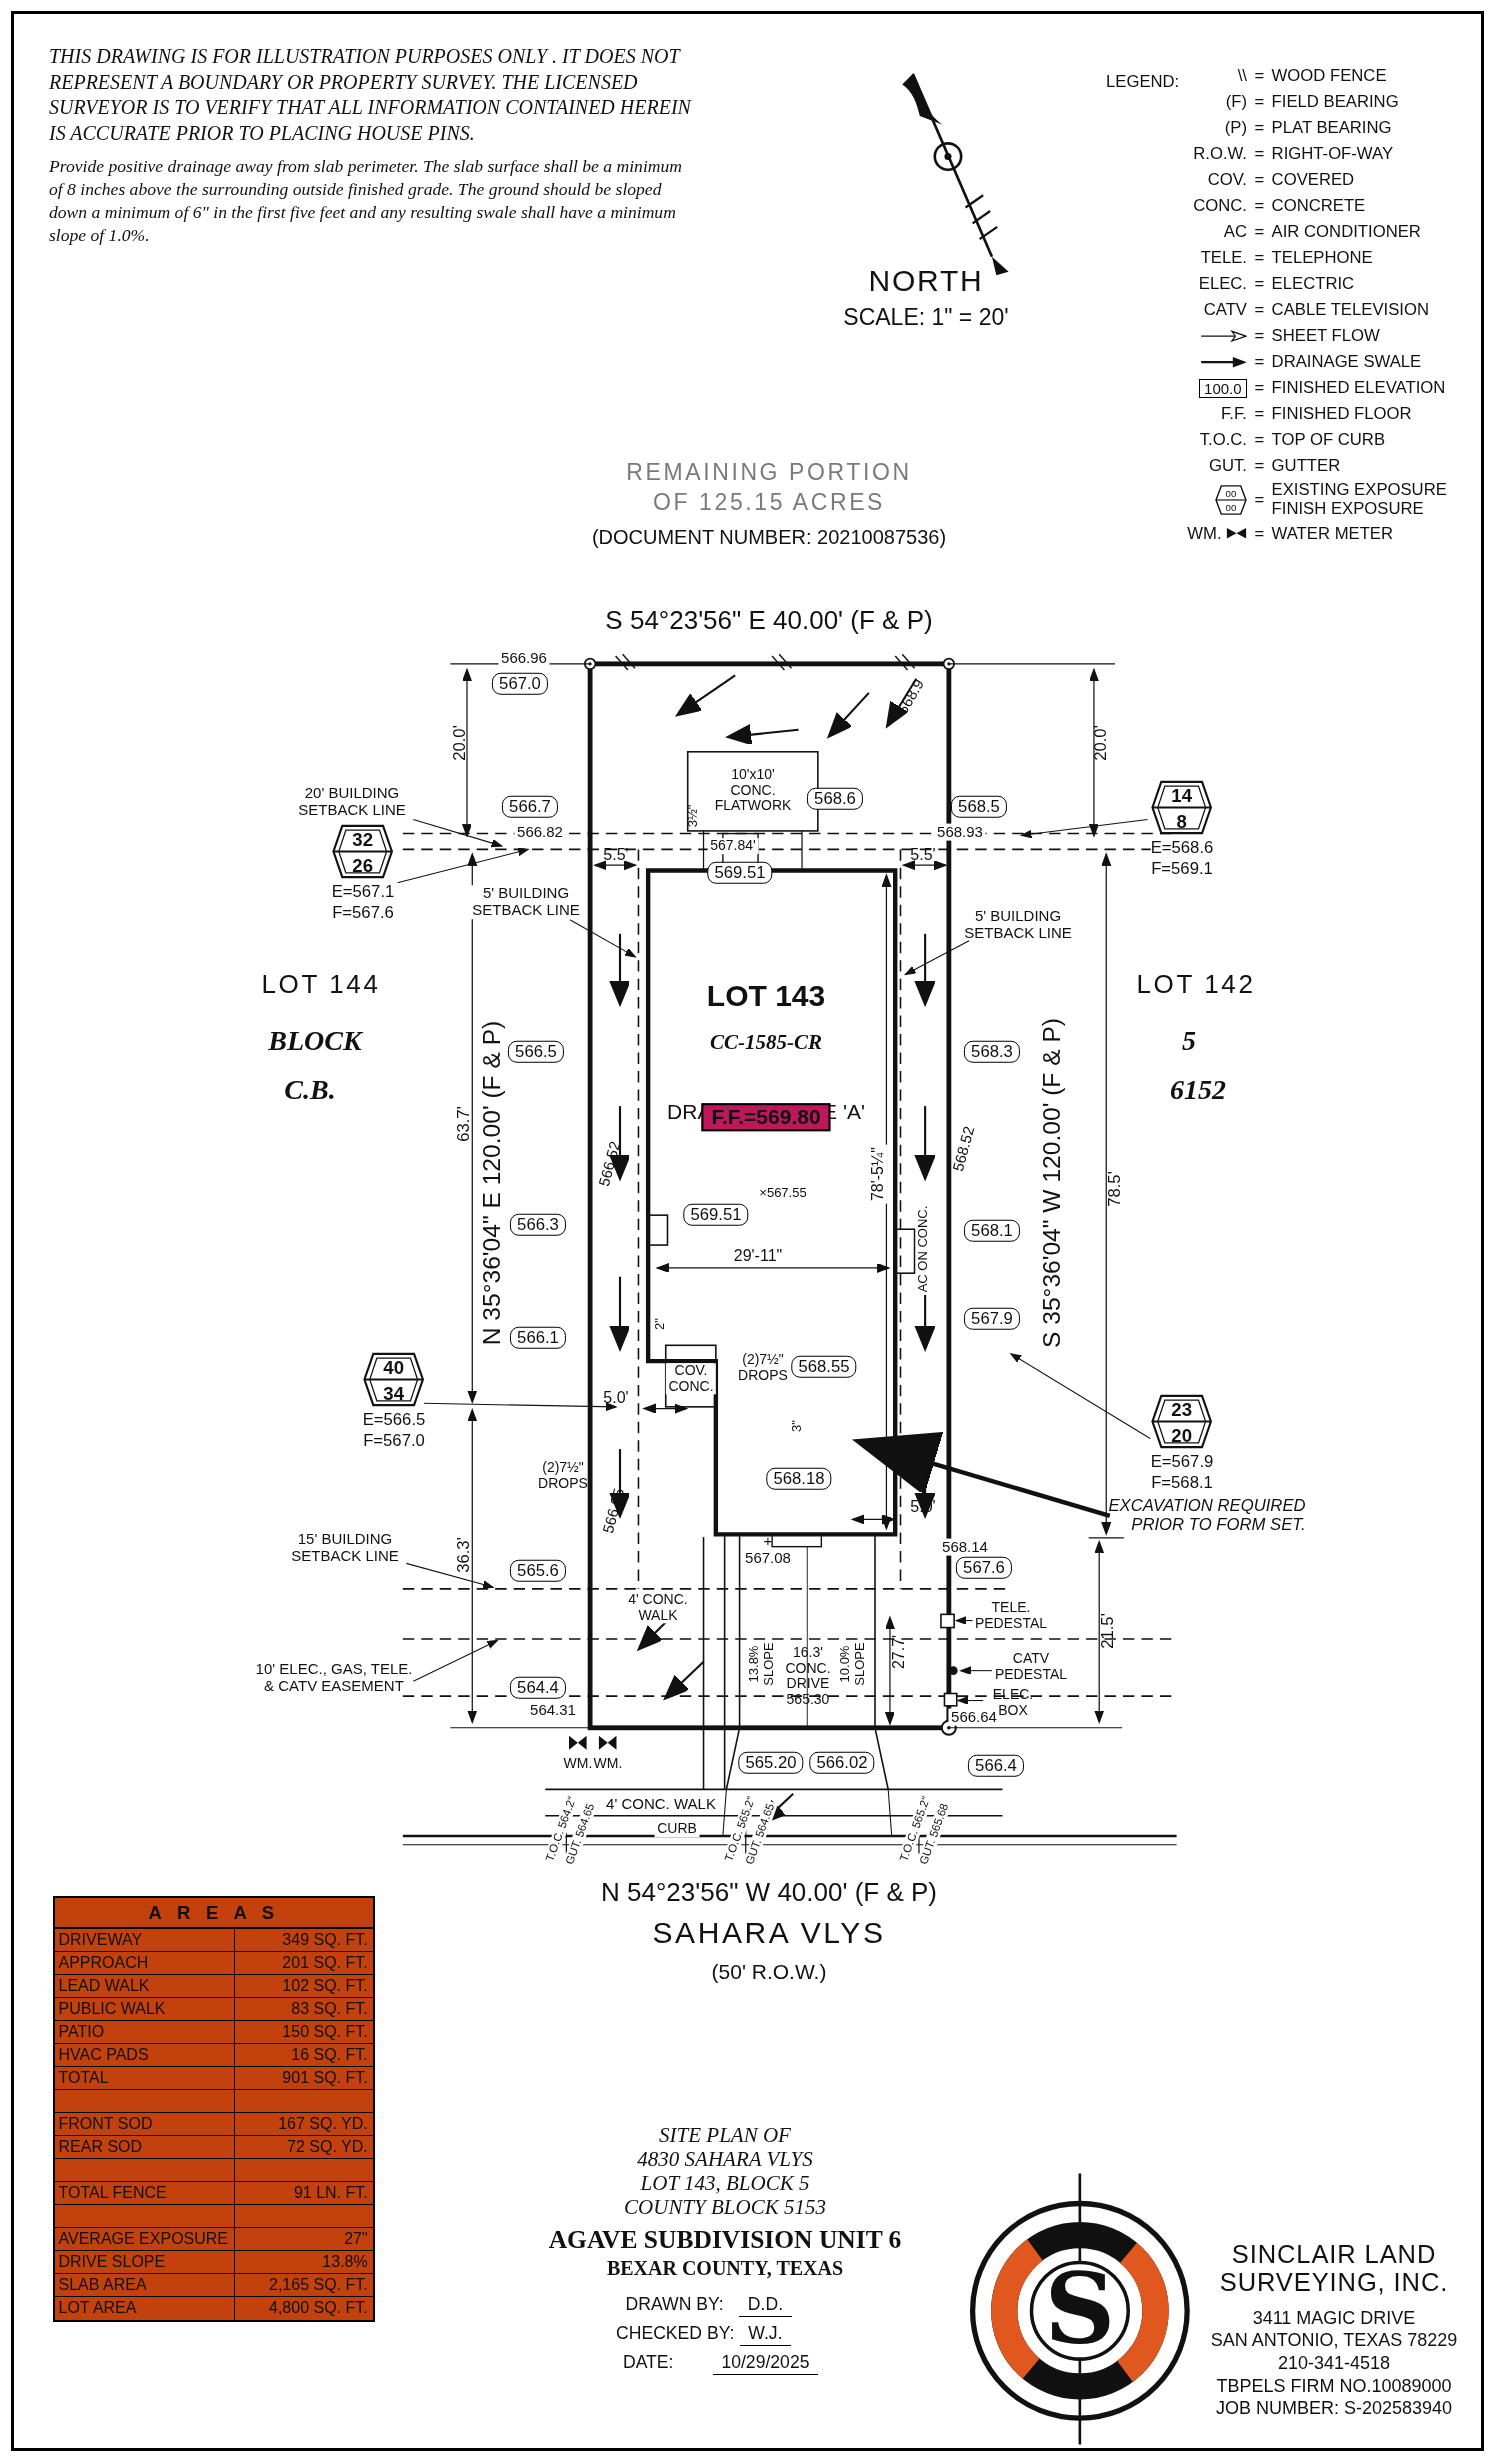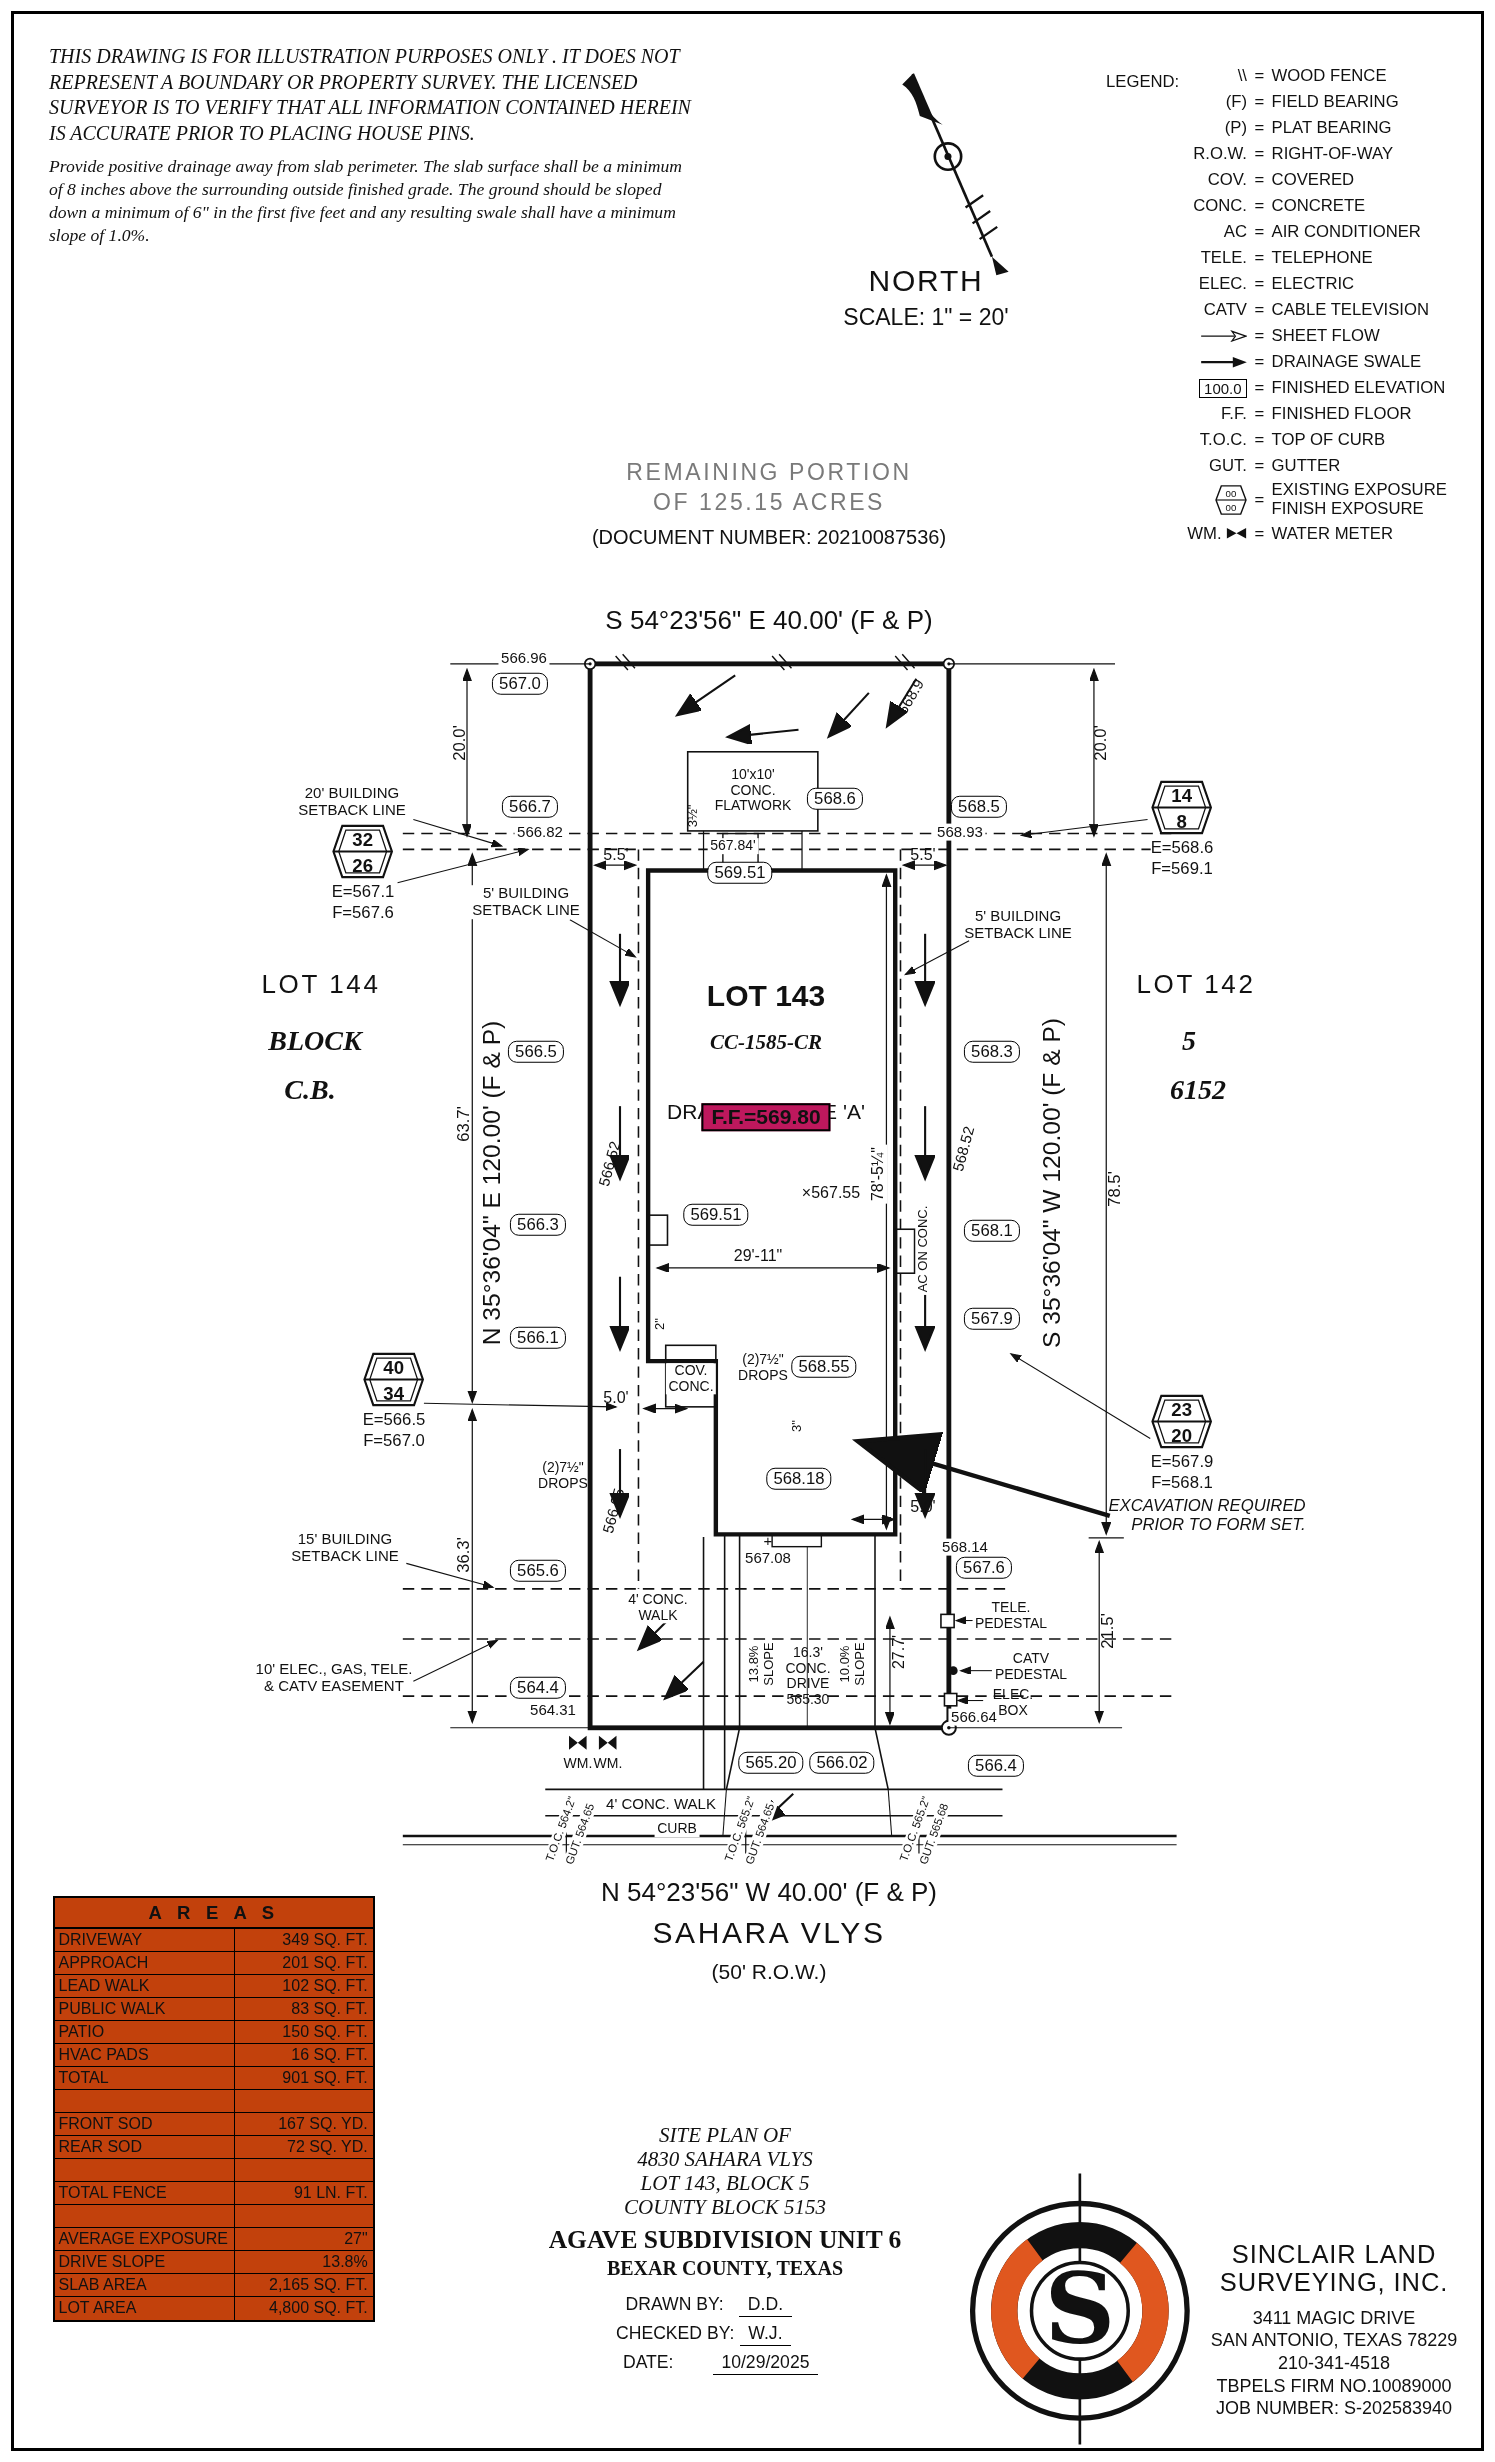--- a/index.html
+++ b/index.html
@@ -377,21 +377,21 @@
       <div class="lbl box" style="left: 824px; top: 1367px; font-size: 16.7px; transform: translate(-50%, -50%);">568.55</div>
       <div class="lbl box" style="left: 799px; top: 1479px; font-size: 16.7px; transform: translate(-50%, -50%);">568.18</div>
       <div class="lbl box" style="left: 996px; top: 1766px; font-size: 16.7px; transform: translate(-50%, -50%);">566.4</div>
       <div class="lbl box" style="left: 771px; top: 1763px; font-size: 16.7px; transform: translate(-50%, -50%);">565.20</div>
       <div class="lbl box" style="left: 842px; top: 1763px; font-size: 16.7px; transform: translate(-50%, -50%);">566.02</div>
       <div class="lbl wbg" style="left: 524px; top: 658px; font-size: 15px; transform: translate(-50%, -50%);">566.96</div>
       <div class="lbl wbg" style="left: 540px; top: 832px; font-size: 15px; transform: translate(-50%, -50%);">566.82</div>
       <div class="lbl wbg" style="left: 960px; top: 832px; font-size: 15px; transform: translate(-50%, -50%);">568.93</div>
       <div class="lbl" style="left: 911px; top: 697px; font-size: 15px; transform: translate(-50%, -50%) rotate(-60deg);">568.9</div>
       <div class="lbl wbg" style="left: 733px; top: 846px; font-size: 14px; transform: translate(-50%, -50%);">567.84'</div>
-      <div class="lbl" style="left: 783px; top: 1193px; font-size: 16px; transform: translate(-50%, -50%); margin-left: 48px;">×567.55</div>
+      <div class="lbl" style="left: 783px; top: 1193px; font-size: 13px; transform: translate(-50%, -50%);">×567.55</div>
       <div class="lbl pre" style="left: 768px; top: 1550px; font-size: 15px; transform: translate(-50%, -50%);">+
 567.08</div>
       <div class="lbl" style="left: 610px; top: 1164px; font-size: 15px; transform: translate(-50%, -50%) rotate(-75deg);">566.52</div>
       <div class="lbl" style="left: 964px; top: 1149px; font-size: 15px; transform: translate(-50%, -50%) rotate(-75deg);">568.52</div>
       <div class="lbl" style="left: 614px; top: 1511px; font-size: 15px; transform: translate(-50%, -50%) rotate(-75deg);">566.05</div>
       <div class="lbl wbg" style="left: 553px; top: 1710px; font-size: 15px; transform: translate(-50%, -50%);">564.31</div>
       <div class="lbl wbg" style="left: 974px; top: 1717px; font-size: 15px; transform: translate(-50%, -50%);">566.64</div>
       <div class="lbl wbg" style="left: 965px; top: 1547px; font-size: 15px; transform: translate(-50%, -50%);">568.14</div>
       <div class="lbl pre" style="left: 808px; top: 1676px; font-size: 14px; transform: translate(-50%, -50%);">16.3'
 CONC.

